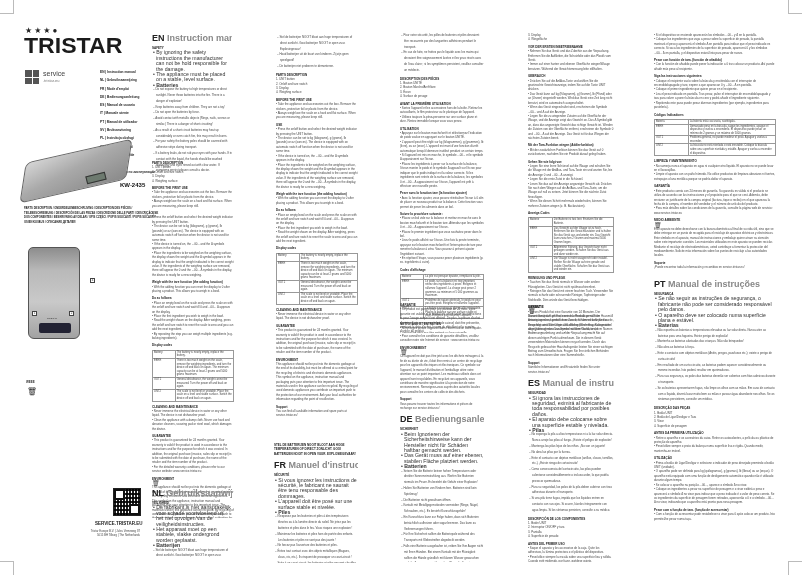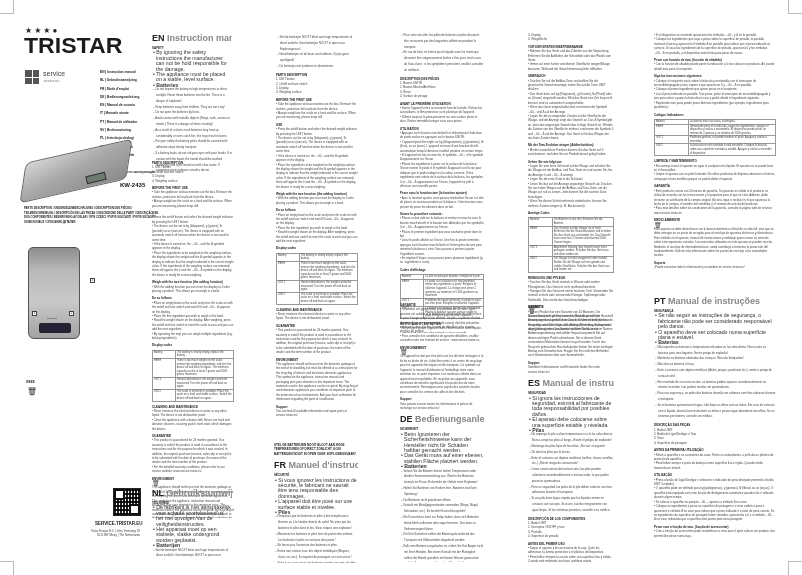--- a/index.html
+++ b/index.html
@@ -459,21 +459,21 @@
   <div class="sect">GARANTÍA</div>
   <div>• <span>Este producto cuenta con 24 meses de garantía. Su garantía es válida si el producto se utiliza de acuerdo con las instrucciones y el propósito para el que se creó. Además, debe enviarse un justificante de la compra original (factura, tique o recibo) en el que aparezca la fecha de la compra, el nombre del vendedor y el número de artículo del producto.</span></div>
   <div>• <span>Para más detalles sobre las condiciones de la garantía, consulte la página web de servicio: www.service.tristar.eu</span></div>
   <div class="sect">MEDIO AMBIENTE</div>
   <div style="font-size:6px;">🗑</div>
   <div>Este aparato no debe desecharse con la basura doméstica al final de su vida útil, sino que se debe entregar en un punto de recogida para el reciclaje de aparatos eléctricos y electrónicos. Este símbolo en el aparato, manual de instrucciones y embalaje quiere atraer su atención sobre este importante cuestión. Los materiales utilizados en este aparato se pueden reciclar. Mediante el reciclaje de electrodomésticos, usted contribuye a fomentar la protección del medioambiente. Solicite más información sobre los puntos de reciclaje a las autoridades locales.</div>
   <div class="sect">Soporte</div>
   <div>¡Puede encontrar toda la información y recambios en service.tristar.eu!</div>
 </div>
 
-<div class="col" style="left:654px;top:292px;width:122px;height:270px;">
+<div class="col" style="left:654px;top:275px;width:122px;height:270px;">
   <div class="manual-h"><span class="code">PT</span> <span class="title">Manual de instruções</span></div>
   <div class="sub">SEGURANÇA</div>
   <div class="bigbullet">• <span>Se não seguir as instruções de segurança, o fabricante não pode ser considerado responsável pelo danos.</span></div>
   <div class="bigbullet">• <span>O aparelho deve ser colocado numa superfície plana e estável.</span></div>
   <div class="bat">• <span>Baterias</span></div>
   <div class="small">– <span>Não exponha as baterias a temperaturas elevadas ou luz solar direta. Nunca atire as baterias para uma fogueira. Existe perigo de explosão!</span></div>
   <div class="small">– <span>Mantenha as baterias afastadas das crianças. Não são brinquedos!</span></div>
   <div class="small">– <span>Não abra as baterias à força.</span></div>
   <div class="small">– <span>Evite o contacto com objetos metálicos (Anéis, pregos, parafusos etc.); existe o perigo de curto-circuito!</span></div>
   <div class="small">– <span>Em resultado de um curto circuito, as baterias podem aquecer consideravelmente ou mesmo incendiar. Isto poderá resultar em queimaduras.</span></div>

